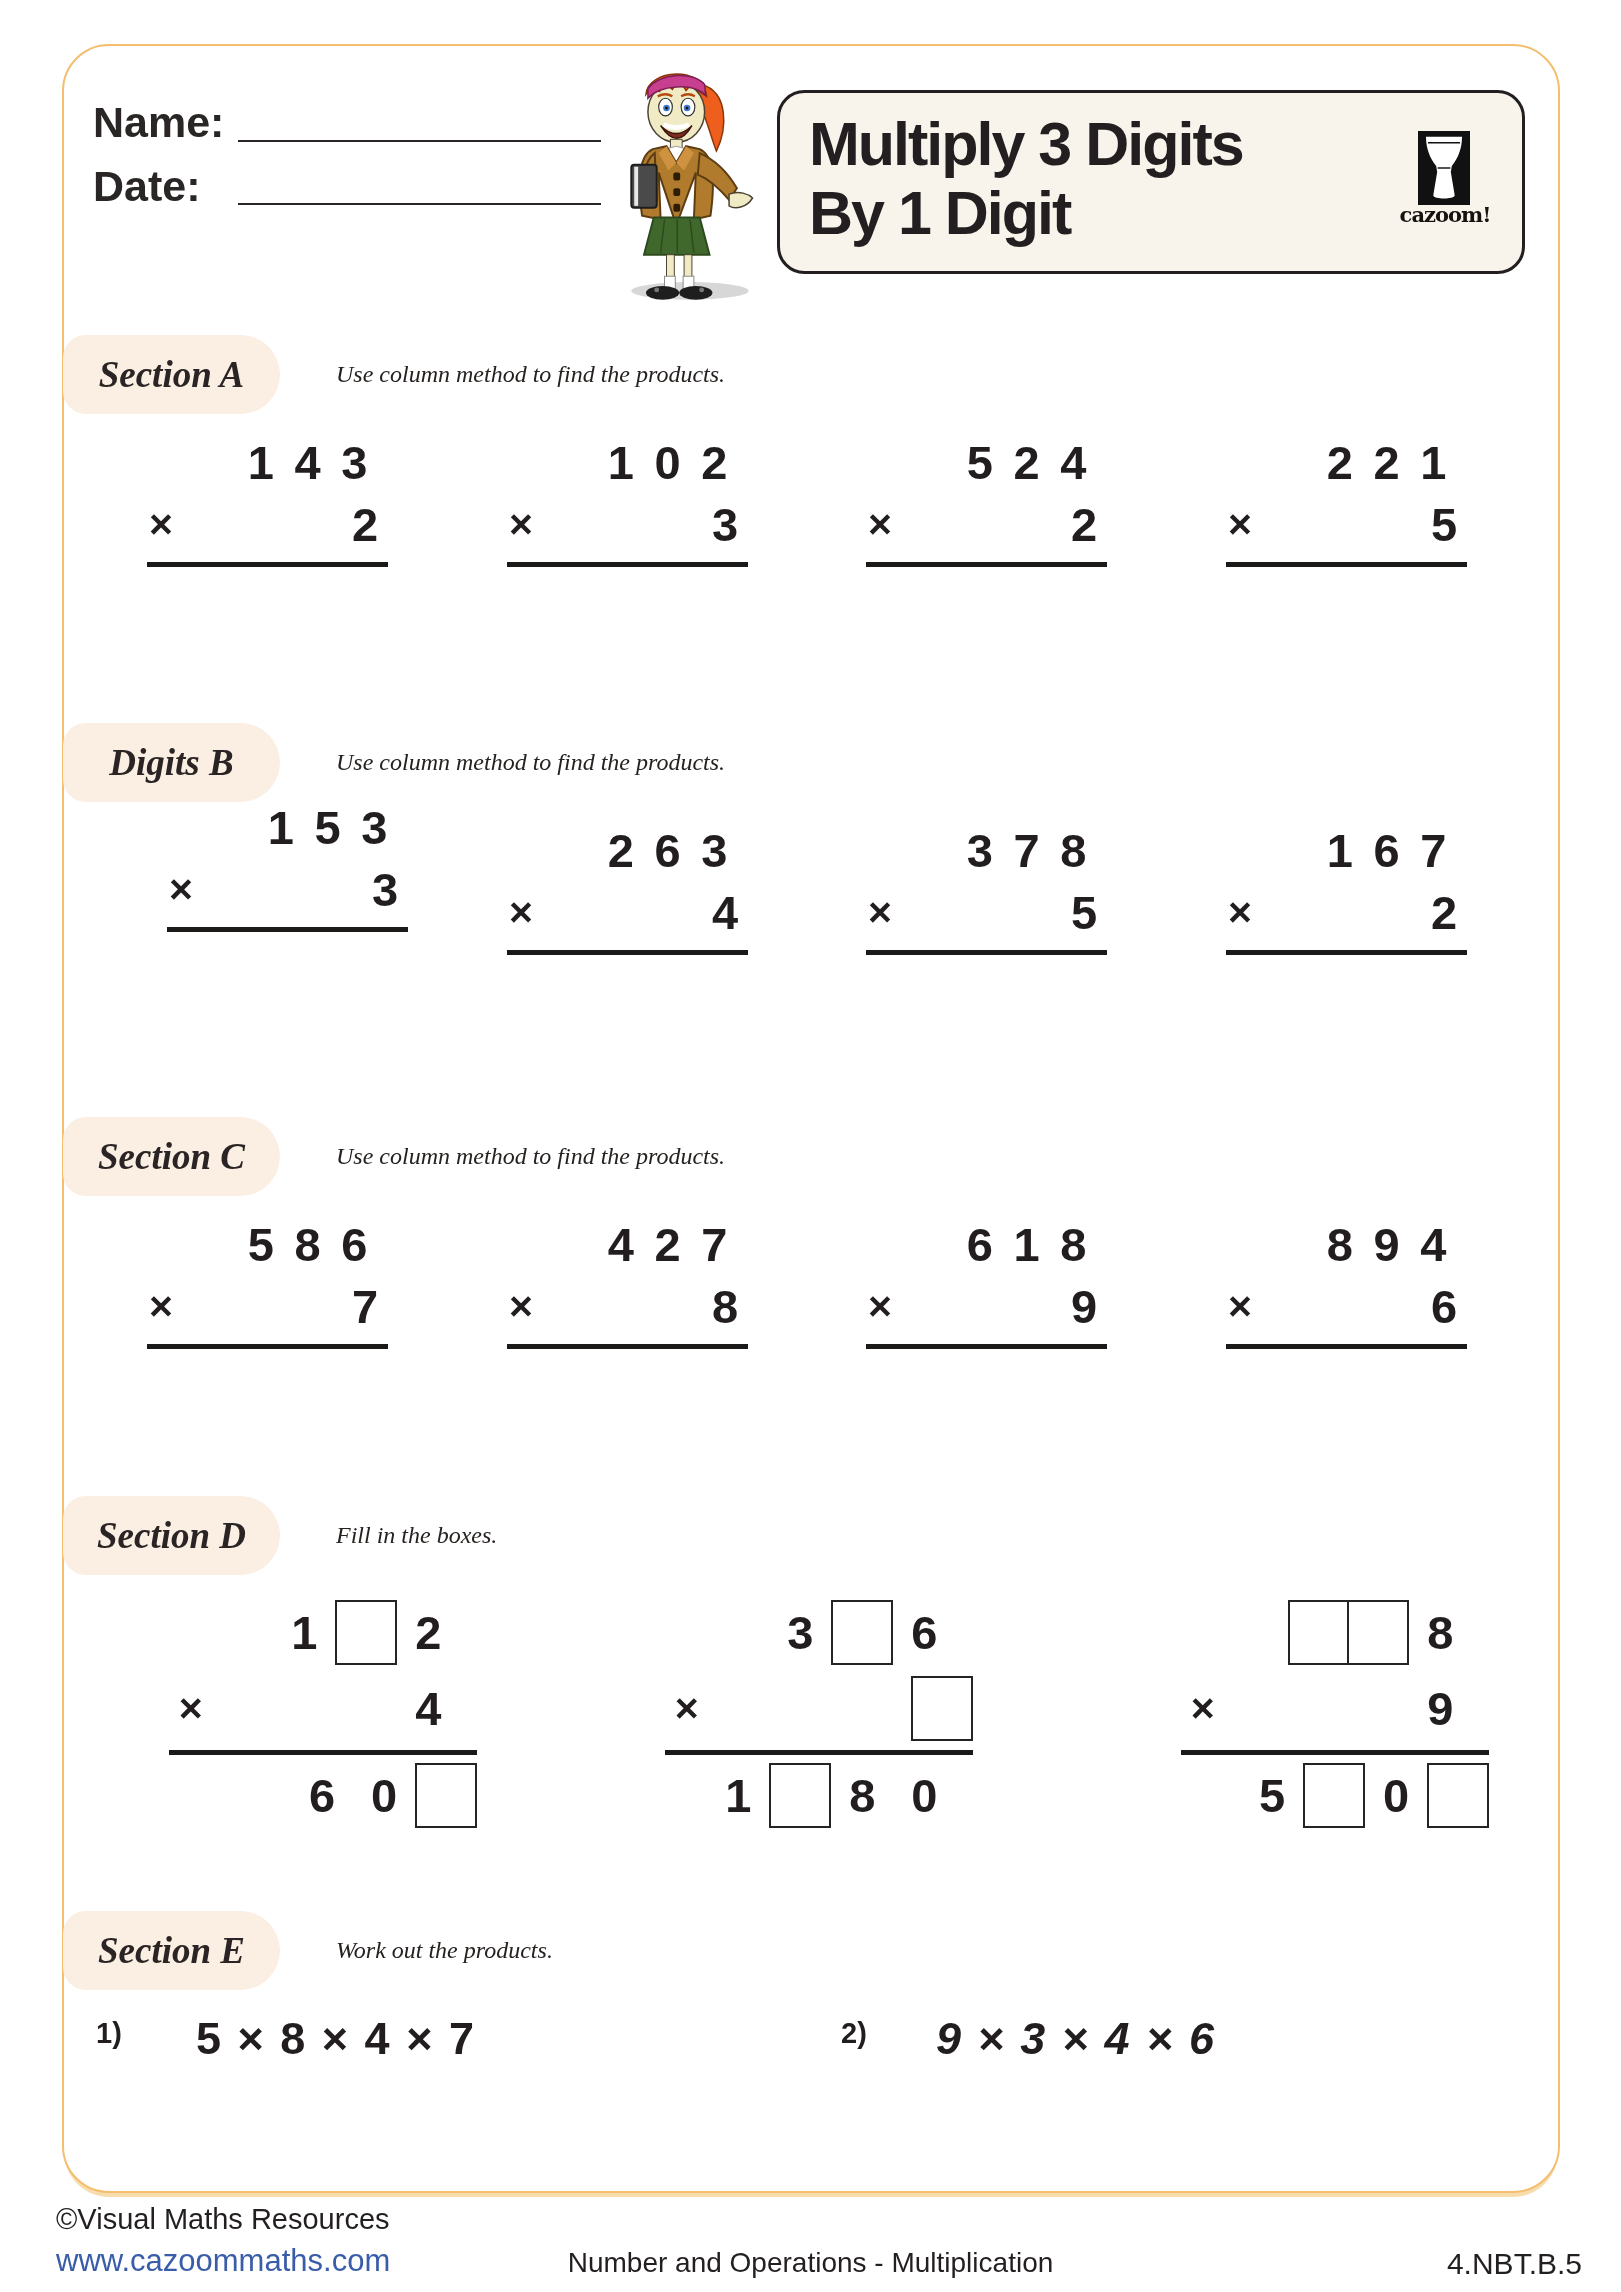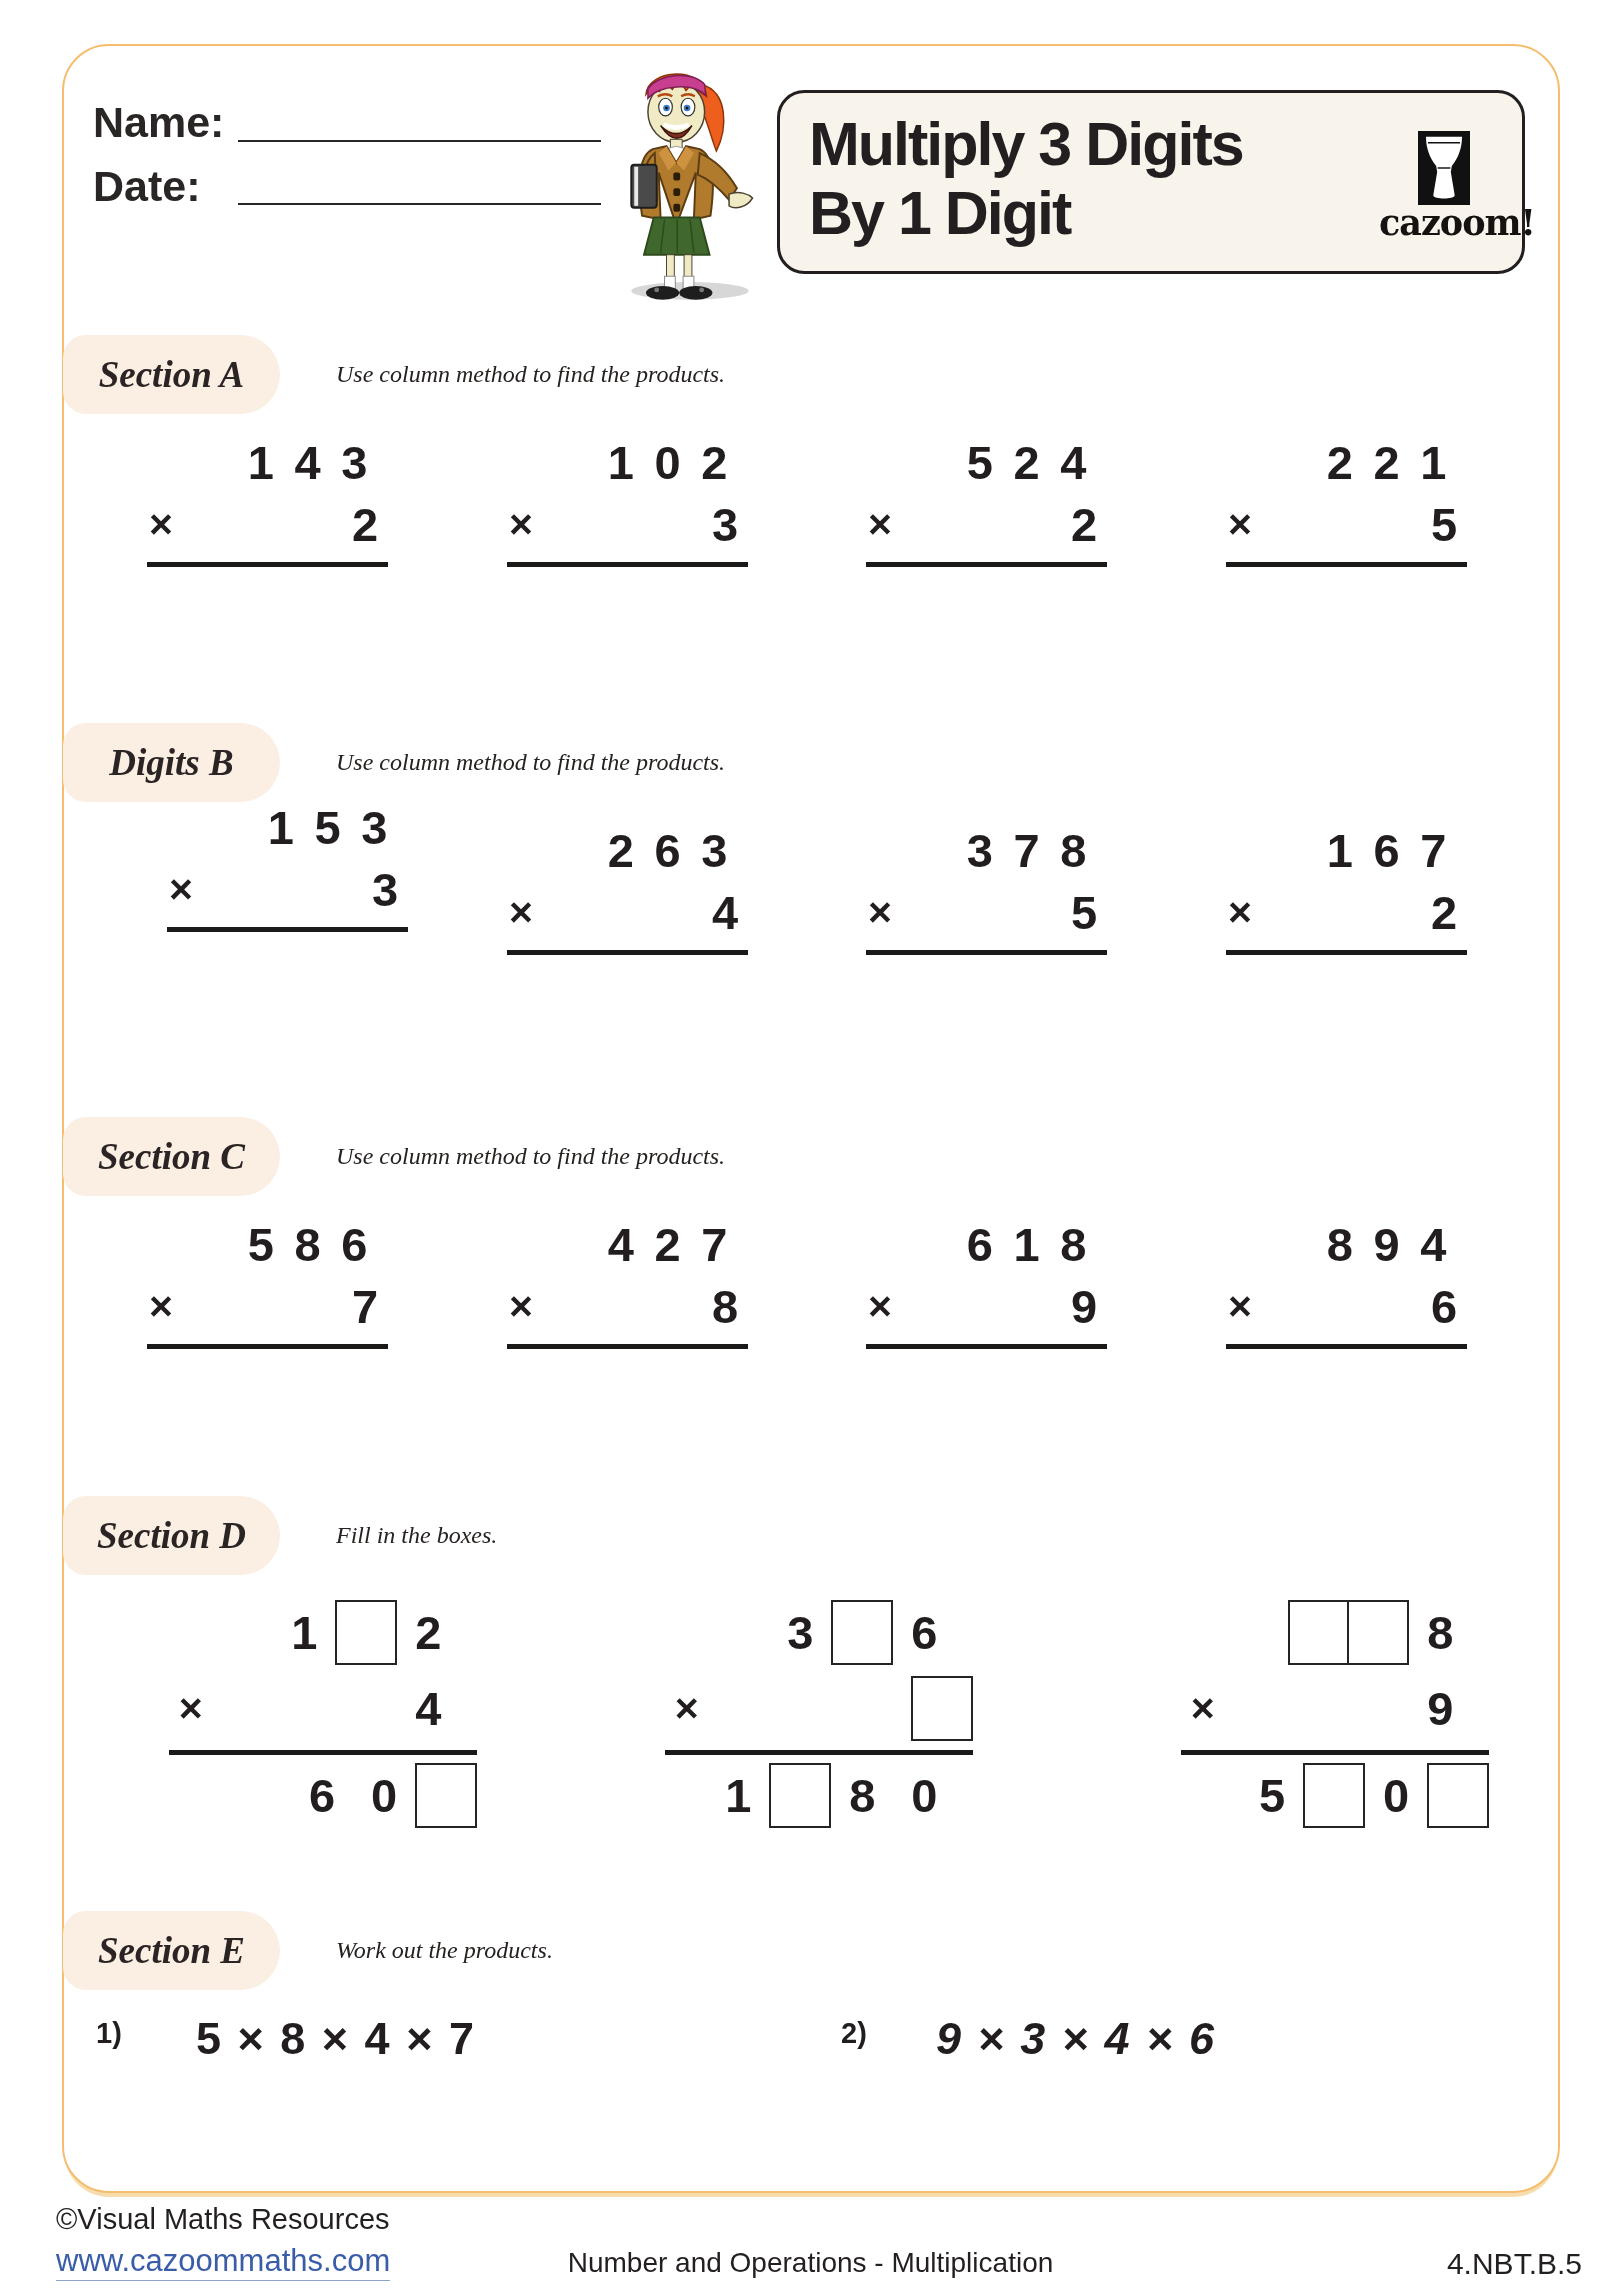--- a/index.html
+++ b/index.html
@@ -10,21 +10,21 @@
          box-shadow:0 5.9px 0 -2px #F7DCAE;background:#fff;}
   
   .hlabel{position:absolute;font-weight:700;font-size:43px;color:#2A2625;}
   .hline{position:absolute;width:363px;border-bottom:2.9px solid #2A2625;height:0;}
   .titlebox{position:absolute;left:777px;top:90px;width:748px;height:184px;background:#F8F4EC;
             border:3.9px solid #231F20;border-radius:27.4px;box-sizing:border-box;}
   .title{position:absolute;left:809px;top:110px;font-weight:700;font-size:61px;line-height:69px;
          letter-spacing:-2px;color:#231F20;}
   .logo{position:absolute;left:1418px;top:131px;width:52px;height:74px;background:#111;}
   .logotext{position:absolute;left:1379px;top:202px;width:132px;text-align:center;
-            font-family:"DejaVu Serif",serif;font-weight:700;font-size:35px;letter-spacing:-1px;color:#151210;}
+            font-family:"DejaVu Serif",serif;font-weight:700;font-size:21px;letter-spacing:-1px;color:#151210;}
   
   .pill{position:absolute;left:63px;width:217px;height:79px;background:#FBEEE3;
         border-radius:23.5px 41px 41px 23.5px;display:flex;align-items:center;justify-content:center;
         font-family:"Liberation Serif",serif;font-style:italic;font-weight:700;font-size:37px;color:#2A2524;}
   .instr{position:absolute;left:324px;height:79px;display:flex;align-items:center;
          font-family:"Liberation Serif",serif;font-style:italic;font-size:24px;color:#262220;margin-left:12px;}
   
   .prob{position:absolute;width:241px;height:128px;}
   .ptop{position:absolute;top:0;left:0;right:0;text-align:right;font-weight:700;font-size:47px;
         line-height:47px;letter-spacing:20.6px;color:#221E1F;}
@@ -45,21 +45,21 @@
   .adj{margin-left:-2.9px;}
   .dtimes{position:absolute;left:9.8px;top:82px;height:65px;display:flex;align-items:center;
           font-weight:700;font-size:41px;color:#221E1F;}
   .drule{position:absolute;top:156px;left:0;width:308px;height:4.9px;background:#1C1A19;}
   
   .enum{position:absolute;font-weight:700;font-size:29px;color:#221E1F;}
   .eexpr{position:absolute;font-weight:700;font-size:45px;letter-spacing:2px;color:#221E1F;margin-top:10px;}
   
   .fcopy{position:absolute;left:56px;top:2203px;font-size:29px;color:#231F20;}
   .flink{position:absolute;left:56px;top:2243px;font-size:31px;color:#3A5DA9;
-         border-bottom:1px solid #8FA3CB;padding-bottom:1px;cursor:pointer;}
+         border-bottom:1px solid #8FA3CB;padding-bottom:13px;cursor:pointer;}
   .fcenter{position:absolute;left:0;top:2247px;width:1621px;text-align:center;font-size:28px;color:#231F20;}
   .fstd{position:absolute;right:39px;top:2247px;font-size:30px;color:#231F20;}
   svg{display:block;}
 </style>
 </head>
 <body>
 
 <div class="page">
   <div class="frame"></div>
 

